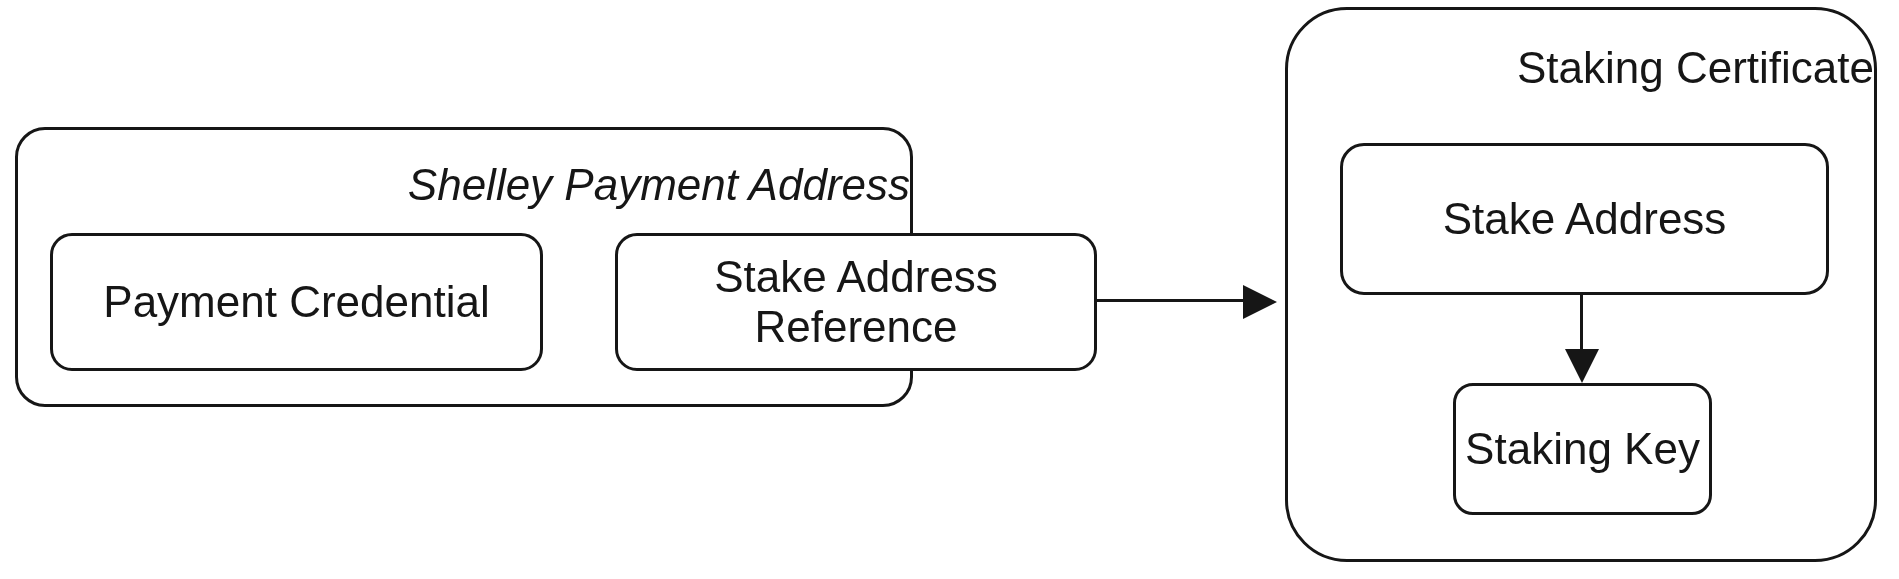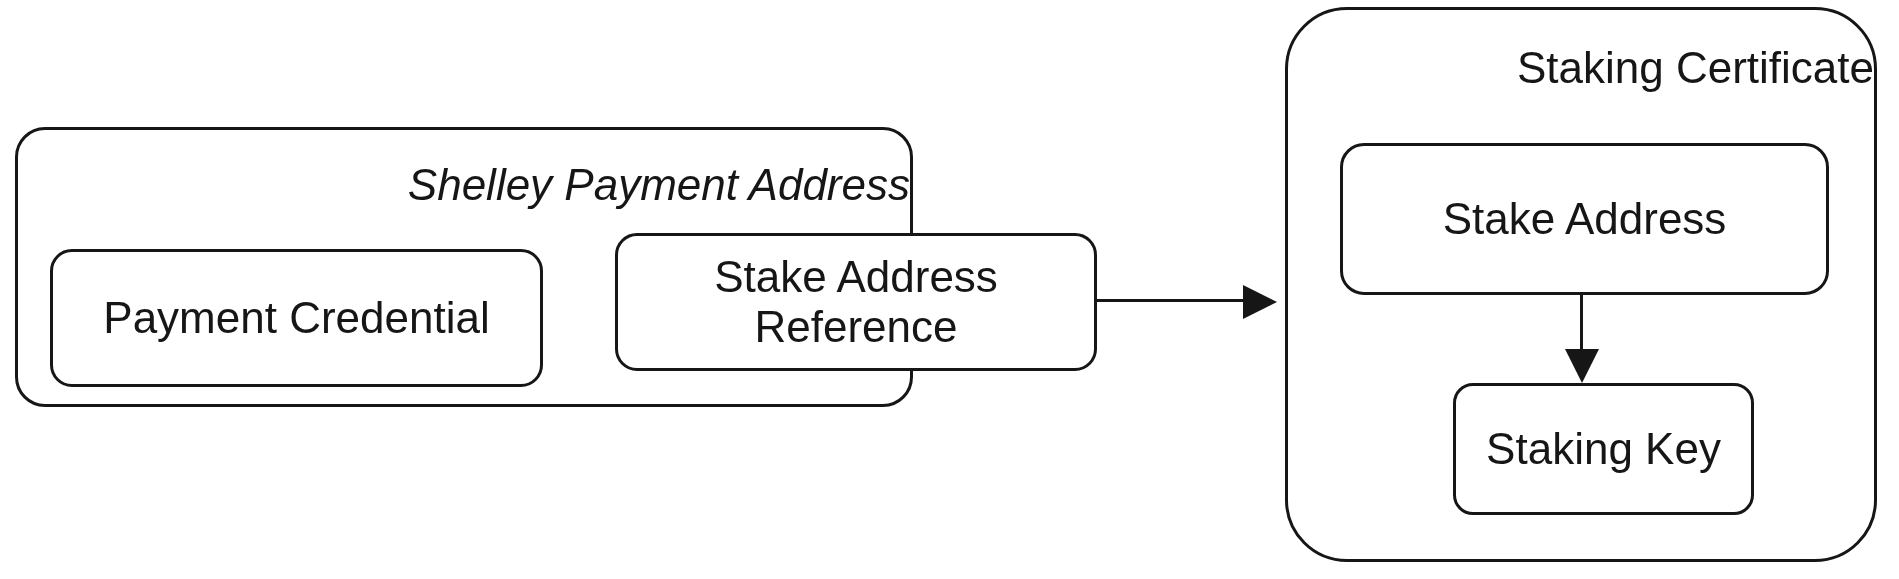--- a/index.html
+++ b/index.html
@@ -48,42 +48,41 @@
     left: 15px; top: 127px;
     width: 898px; height: 280px;
     border-radius: 30px;
     padding-top: 31px;
     font-style: italic;
   }
   .node-payment-credential {
     left: 50px; top: 233px;
     width: 493px; height: 138px;
     border-radius: 22px;
-    margin-top: 16px;
   }
   .node-stake-address-reference {
     left: 615px; top: 233px;
     width: 482px; height: 138px;
     border-radius: 22px;
   }
   
   .staking-container {
     left: 1285px; top: 7px;
     width: 592px; height: 555px;
     border-radius: 62px;
     padding-top: 34px;
   }
   .node-stake-address {
     left: 1340px; top: 143px;
     width: 489px; height: 152px;
     border-radius: 24px;
   }
   .node-staking-key {
     left: 1453px; top: 383px;
-    width: 301px; height: 132px;
+    width: 259px; height: 132px;
     border-radius: 20px;
   }
   
   .arrow-line {
     position: absolute;
     background: #161616;
   }
   .arrow-line-h {
     left: 1097px; top: 299px;
     width: 152px; height: 3px;

